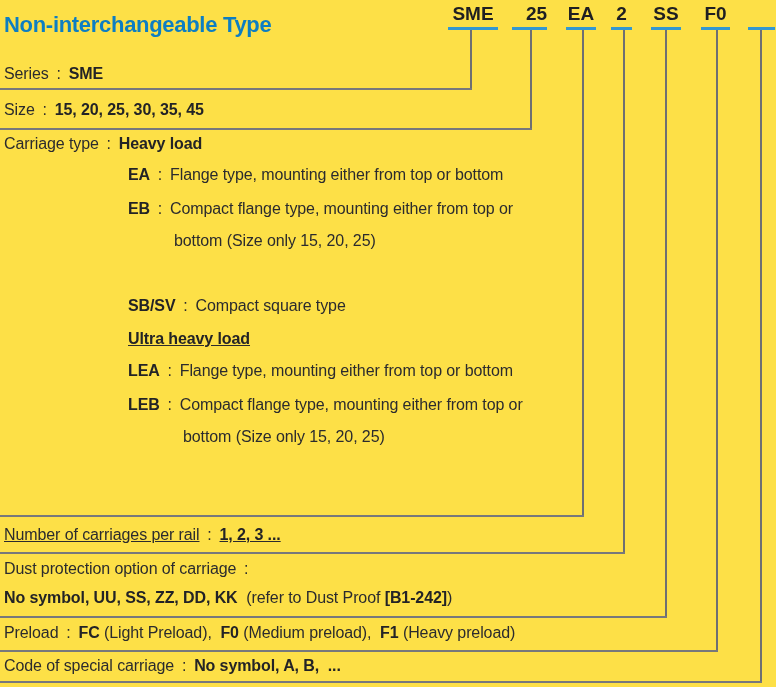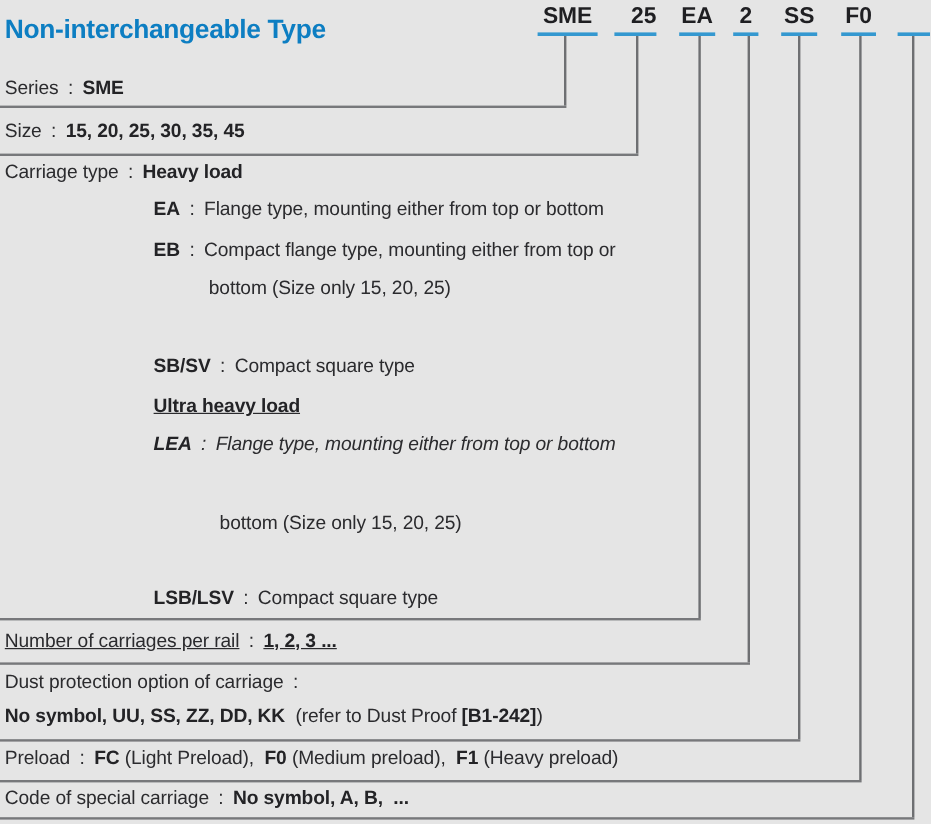--- a/index.html
+++ b/index.html
@@ -1,19 +1,19 @@
 <!DOCTYPE html>
 <html><head>
 <meta charset="utf-8">
 <style>
   html,body{margin:0;padding:0;background:#ffffff;}
   .canvas{
     position:relative;
     width:776px;height:687px;
-    background:#e5e5e5;
+    background:#fde047;
     font-family:"Liberation Sans","DejaVu Sans",sans-serif;
     color:#2b2b2e;
     overflow:hidden;
   }
   .title{
     position:absolute;left:4px;top:12px;
     font-size:22px;font-weight:bold;color:#0d7ec2;
     letter-spacing:-0.3px;
   }
   
@@ -55,21 +55,21 @@
   .indent{left:128px;}
   .row-series{top:64px;}
   .row-size{top:100px;}
   .row-carriage-type{top:134px;}
   .row-ea{top:165px;}
   .row-eb{top:199px;}
   .row-eb-cont{top:231px;left:174px;}
   .row-sa{top:262px;}
   .row-sbsv{top:296px;}
   .row-ultra{top:329px;text-decoration:underline;}
-  .row-lea{top:361px;font-style:italic;}
+  .row-lea{top:361px;}
   .row-leb{top:395px;}
   .row-leb-cont{top:427px;left:183px;}
   .row-lsa{top:458px;}
   .row-lsblsv{top:489px;}
   .row-carriages{top:525px;text-decoration:underline;}
   .row-dust{top:559px;}
   .row-dust-codes{top:588px;}
   .row-preload{top:623px;}
   .row-special{top:656px;}
 </style>
@@ -119,22 +119,22 @@
   <div class="row row-series"><span>Series</span><span class="colon">:</span><span class="b">SME</span></div>
   <div class="row row-size"><span>Size</span><span class="colon">:</span><span class="b">15, 20, 25, 30, 35, 45</span></div>
   <div class="row row-carriage-type"><span>Carriage type</span><span class="colon">:</span><span class="b">Heavy load</span></div>
 
   <div class="row indent row-ea"><span class="b">EA</span><span class="colon">:</span><span>Flange type, mounting either from top or bottom</span></div>
   <div class="row indent row-eb"><span class="b">EB</span><span class="colon">:</span><span>Compact flange type, mounting either from top or</span></div>
   <div class="row row-eb-cont"><span>bottom (Size only 15, 20, 25)</span></div>
   <div class="row indent row-sbsv"><span class="b">SB/SV</span><span class="colon">:</span><span>Compact square type</span></div>
   <div class="row indent row-ultra"><span class="b">Ultra heavy load</span></div>
   <div class="row indent row-lea"><span class="b">LEA</span><span class="colon">:</span><span>Flange type, mounting either from top or bottom</span></div>
+  <div class="row indent row-leb"><span class="b">LEB</span><span class="colon">:</span><span>Compact flange type, mounting either from top or</span></div>
   <div class="row row-leb-cont"><span>bottom (Size only 15, 20, 25)</span></div>
-  <div class="row indent row-lsblsv"><span class="b">LSB/LSV</span><span class="colon">:</span><span>Compact square type</span></div>
 
   <div class="row row-carriages"><span>Number of carriages per rail</span><span class="colon">:</span><span class="b">1, 2, 3 ...</span></div>
   <div class="row row-dust"><span>Dust protection option of carriage</span><span class="colon">:</span></div>
   <div class="row row-dust-codes"><span class="b">No symbol, UU, SS, ZZ, DD, KK</span><span>  (refer to Dust Proof </span><span class="b">[B1-242]</span><span>)</span></div>
   <div class="row row-preload"><span>Preload</span><span class="colon">:</span><span class="b">FC</span><span> (Light Preload),  </span><span class="b">F0</span><span> (Medium preload),  </span><span class="b">F1</span><span> (Heavy preload)</span></div>
   <div class="row row-special"><span>Code of special carriage</span><span class="colon">:</span><span class="b">No symbol, A, B,  ...</span></div>
 
 </div>
 
 </body></html>

